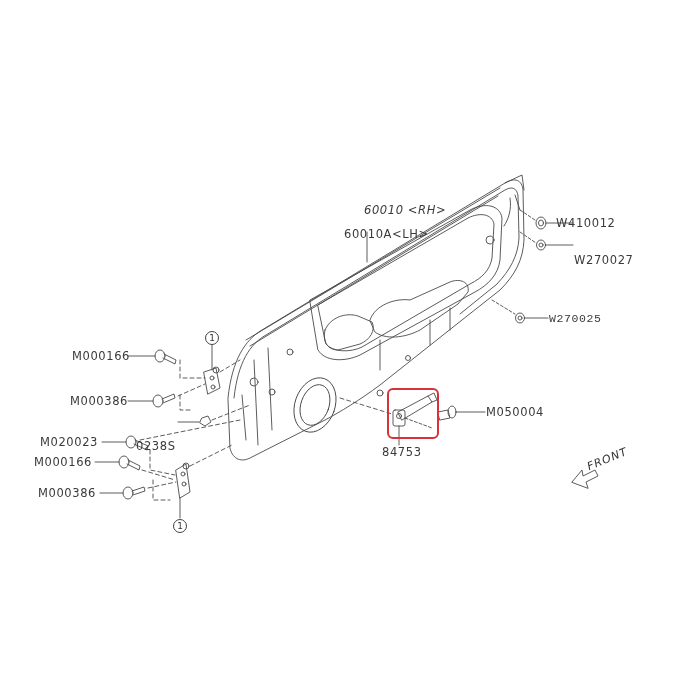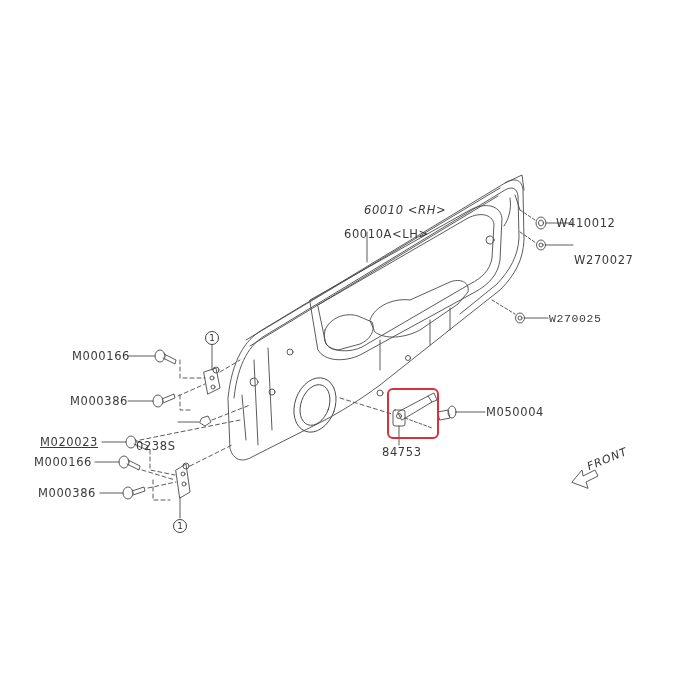--- a/index.html
+++ b/index.html
@@ -150,20 +150,20 @@
 
 <div class="lbl" style="left:556px; top:217px;">W410012</div>
 <div class="lbl" style="left:574px; top:254px;">W270027</div>
 <div class="lbl" style="left:549px; top:312px;font-family:Liberation Mono, monospace;">W270025</div>
 <div class="lbl" style="left:486px; top:406px;text-align:right;">M050004</div>
 <div class="lbl" style="left:382px; top:446px;">84753</div>
 
 <div class="lbl" style="left:72px; top:350px;">M000166</div>
 <div class="lbl" style="left:70px; top:395px;">M000386</div>
 <div class="lbl" style="left:136px; top:440px;">0238S</div>
-<div class="lbl" style="left:40px; top:436px;text-decoration:underline;">M020023</div>
+<div class="lbl" style="left:40px; top:436px;">M020023</div>
 <div class="lbl" style="left:34px; top:456px;">M000166</div>
 <div class="lbl" style="left:38px; top:487px;">M000386</div>
 
 <div class="callout-num" style="left:205px; top:331px;">1</div>
 <div class="callout-num" style="left:173px; top:519px;">1</div>
 
 <div class="front-label" style="left:590px; top:460px;">FRONT</div>
 
 </body></html>

